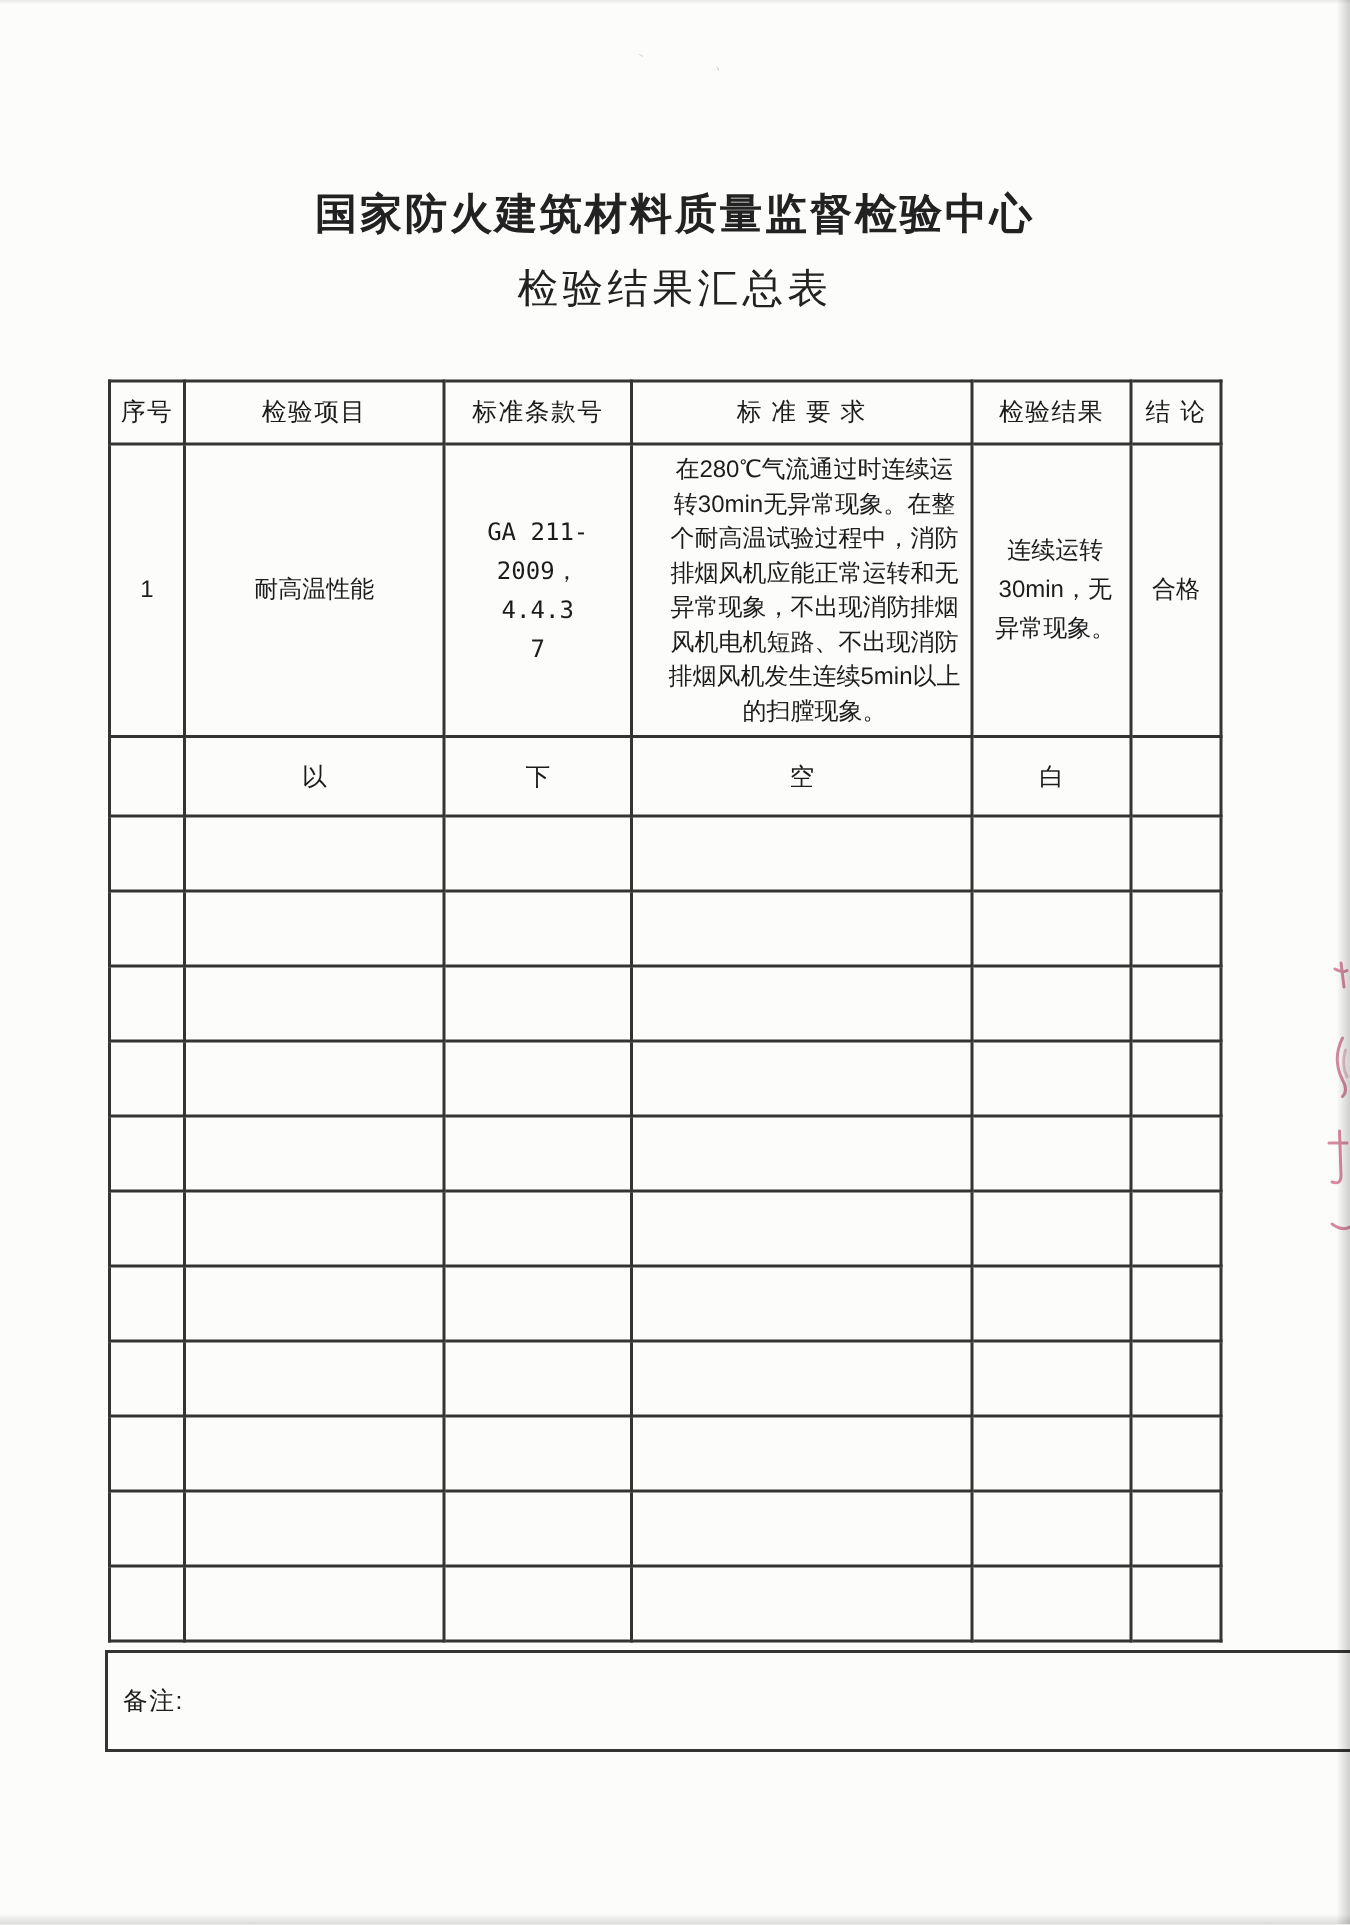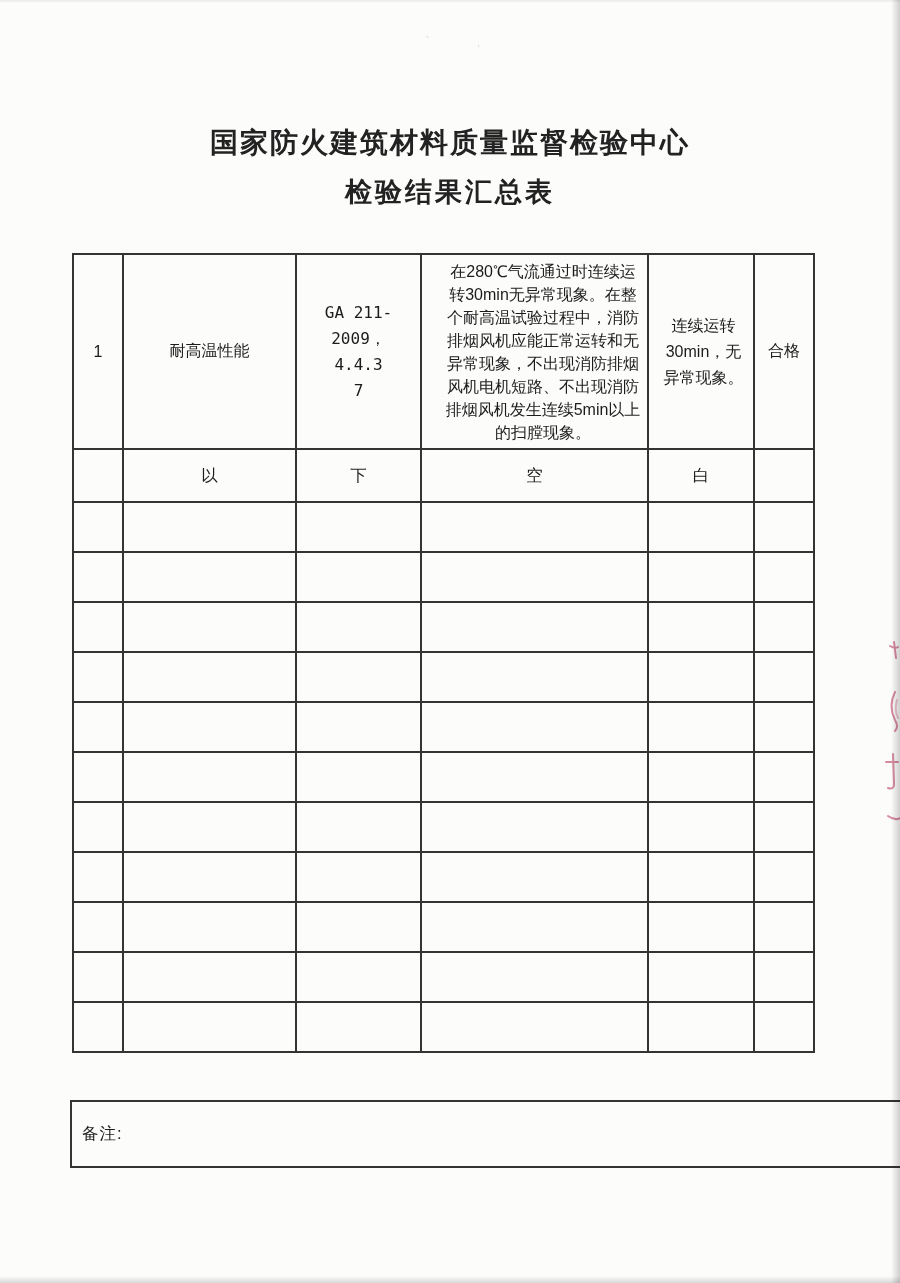--- a/index.html
+++ b/index.html
@@ -30,21 +30,21 @@
     position: absolute; top: 0; left: 0; width: 100%; height: 3px;
     background: linear-gradient(to bottom, rgba(0,0,0,0.07), rgba(0,0,0,0));
     pointer-events: none;
   }
 
   .title-block { position: absolute; top: 98px; left: 0; width: 100%; text-align: center; margin-top: 26px; }
   .title-line1 {
     font-size: 28px; font-weight: bold; letter-spacing: 2px; color: #222;
   }
   .title-line2 {
-    margin-top: 12px; font-size: 27px; font-weight: bold; letter-spacing: 3px; color: #222;
+    margin-top: 12px; font-size: 27px; font-weight: normal; letter-spacing: 3px; color: #222;
   }
 
   .meta-row { position: absolute; top: 219px; left: 0; width: 100%; height: 24px; font-size: 16.5px; }
   .report-no { position: absolute; left: 78px; top: 0; letter-spacing: 1px; }
   .report-no .num { font-family: "DejaVu Sans Mono", monospace; font-size: 16px; letter-spacing: 1px; }
   .page-info { position: absolute; right: 88px; top: 0; letter-spacing: 2px; }
 
   table.main {
     position: absolute; left: 72px; top: 253px; width: 741px;
     border-collapse: collapse; table-layout: fixed;
@@ -109,20 +109,28 @@
   <table class="main">
     <colgroup>
       <col style="width:50px">
         <col style="width:173px">
         <col style="width:125px">
       <col style="width:227px">
         <col style="width:106px">
         <col style="width:60px">
     </colgroup>
     <tbody>
+      <tr class="header-row">
+        <th>序号</th>
+        <th>检验项目</th>
+        <th>标准条款号</th>
+        <th>标 准 要 求</th>
+        <th>检验结果</th>
+        <th>结 论</th>
+      </tr>
       <tr class="data-row">
         <td>1</td>
         <td>耐高温性能</td>
         <td class="clause-cell">GA 211-
 2009，
 4.4.3
 7</td>
         <td class="req-cell">在280℃气流通过时连续运
 转30min无异常现象。在整
 个耐高温试验过程中，消防

